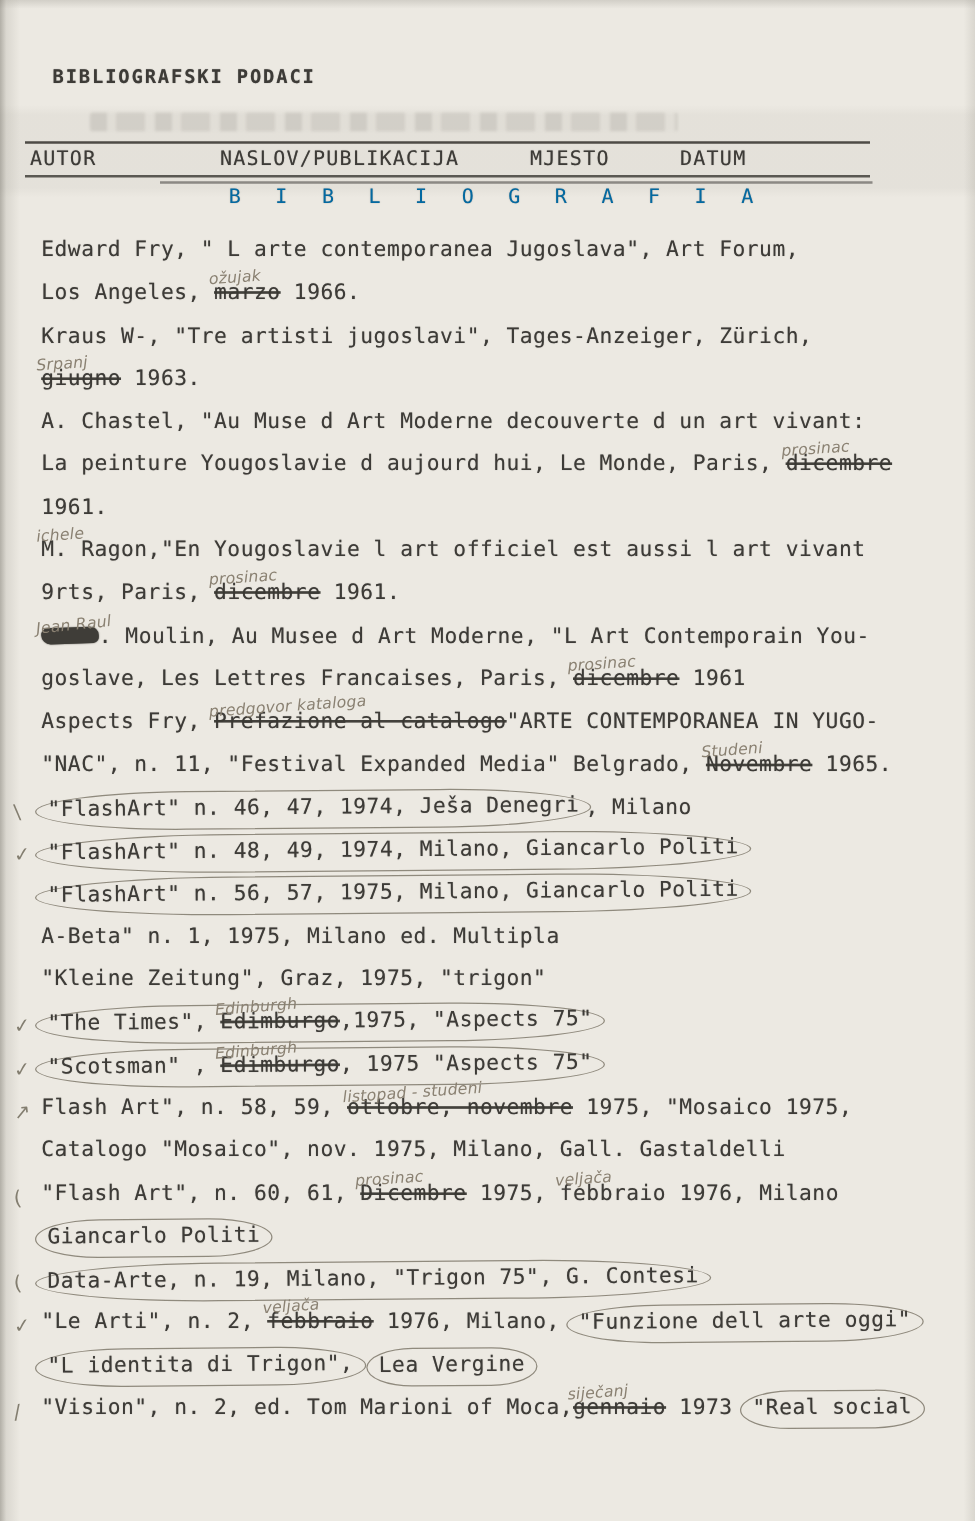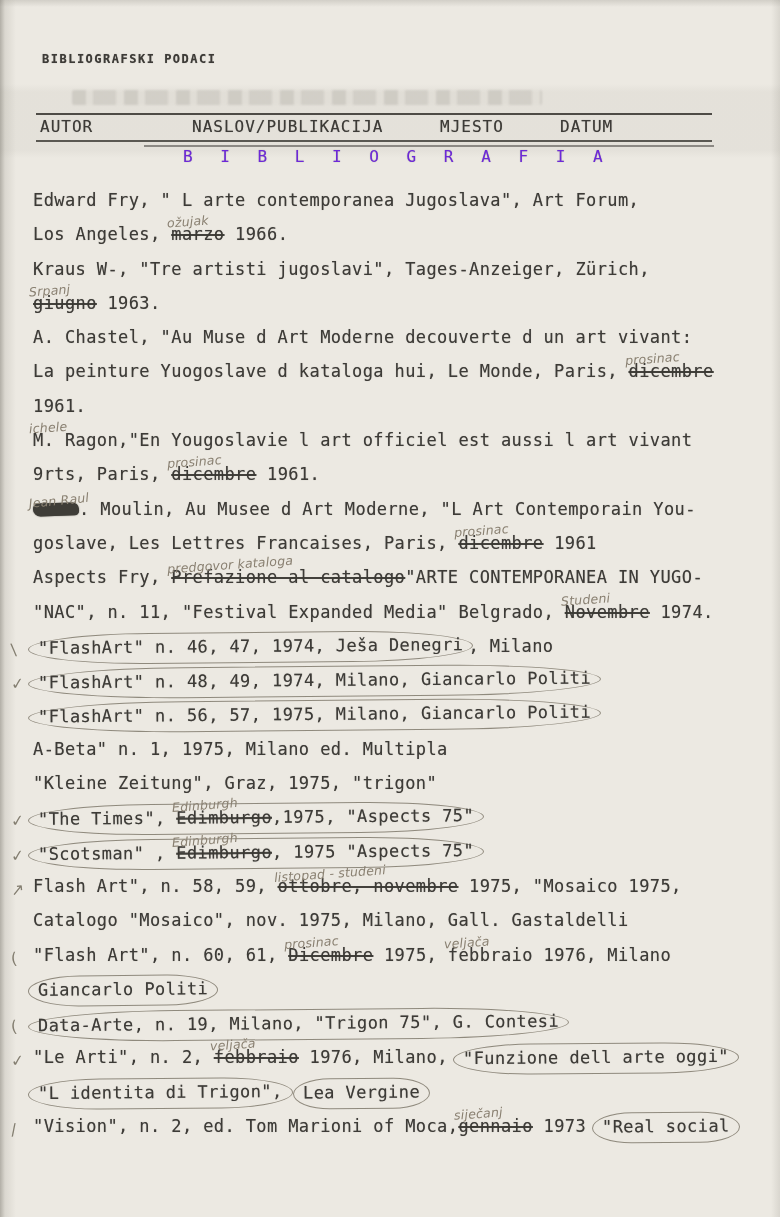--- a/index.html
+++ b/index.html
@@ -11,46 +11,46 @@
   .paper{
     position:absolute;inset:0;
     background:
       linear-gradient(90deg, rgba(130,127,118,0.55) 0px, rgba(185,182,173,0.35) 5px, rgba(0,0,0,0) 16px),
       linear-gradient(270deg, rgba(150,147,138,0.22) 0px, rgba(0,0,0,0) 9px),
       linear-gradient(180deg, rgba(150,147,138,0.30) 0px, rgba(0,0,0,0) 7px),
       linear-gradient(180deg, rgba(0,0,0,0) 84px, rgba(125,121,111,0.07) 92px, rgba(125,121,111,0.07) 150px, rgba(0,0,0,0) 158px),
       #ece9e2;
   }
   .page-title{
-    position:absolute;top:52px;left:42px;font-size:12px;font-weight:bold;
+    position:absolute;top:52px;left:42px;font-size:15px;font-weight:bold;
     letter-spacing:1.5px;text-shadow:0 0 0.8px rgba(61,59,55,0.6);
   }
   .ghost{
     position:absolute;top:90px;left:72px;width:470px;height:15px;border-radius:2px;
     background:repeating-linear-gradient(90deg,
       rgba(100,96,88,0.30) 0 14px, rgba(100,96,88,0.05) 14px 21px,
       rgba(100,96,88,0.26) 21px 44px, rgba(100,96,88,0.04) 44px 52px);
     filter:blur(1.3px);opacity:0.55;
   }
   .table-header{
-    position:absolute;top:113px;left:36px;width:676px;height:25px;
+    position:absolute;top:113px;left:20px;width:676px;height:25px;
     border-top:2.5px solid rgba(52,50,45,0.85);
     border-bottom:2.5px solid rgba(52,50,45,0.78);
     text-align:right;
   }
   .table-header::after{
     content:"";position:absolute;left:108px;right:-2px;bottom:-7px;height:2px;
     background:rgba(52,50,45,0.5);
   }
   .col{position:absolute;top:2px;font-size:16px;letter-spacing:1px;
     text-shadow:0 0 0.7px rgba(61,59,55,0.55);}
   .col-0{left:4px}.col-1{left:156px}.col-2{left:404px}.col-3{left:524px}
   .section-heading{
     position:absolute;top:147px;left:183px;font-size:16px;letter-spacing:9px;
-    color:#6d28d9;text-shadow:0 0 1px rgba(118,115,107,0.6);
+    color:#0369a1;text-shadow:0 0 1px rgba(118,115,107,0.6);
   }
   .bib{position:absolute;top:188px;left:0;width:780px;}
   .bib-line{
     position:relative;height:34.3px;padding-left:33px;white-space:nowrap;
     font-size:17px;line-height:25px;
   }
   .seg{text-shadow:0 0 0.7px rgba(61,59,55,0.5);letter-spacing:0.4px;}
   .seg.has-note{position:relative;}
   .seg.struck{text-decoration:line-through;text-decoration-thickness:1.9px;
     text-decoration-color:rgba(58,56,51,0.9);}
@@ -96,28 +96,28 @@
 </div>
 
 <div class="section-heading">B I B L I O G R A F I A</div>
 
 <div class="bib">
     <div class="bib-line"><span class="seg typed">Edward Fry, " L arte contemporanea Jugoslava", Art Forum,</span></div>
     <div class="bib-line"><span class="seg typed">Los Angeles, </span><span class="seg struck has-note">marzo<span class="note">ožujak</span></span><span class="seg typed"> 1966.</span></div>
     <div class="bib-line"><span class="seg typed">Kraus W-, "Tre artisti jugoslavi", Tages-Anzeiger, Zürich,</span></div>
     <div class="bib-line"><span class="seg struck has-note">giugno<span class="note">Srpanj</span></span><span class="seg typed"> 1963.</span></div>
     <div class="bib-line"><span class="seg typed">A. Chastel, "Au Muse d Art Moderne decouverte d un art vivant:</span></div>
-    <div class="bib-line"><span class="seg typed">La peinture Yuogoslave d kataloga hui, Le Monde, Paris, </span><span class="seg struck has-note">dicembre<span class="note">prosinac</span></span></div>
+    <div class="bib-line"><span class="seg typed">La peinture Yougoslavie d aujourd hui, Le Monde, Paris, </span><span class="seg struck has-note">dicembre<span class="note">prosinac</span></span></div>
     <div class="bib-line"><span class="seg typed">1961.</span></div>
     <div class="bib-line"><span class="seg typed has-note">M.<span class="note">ichele</span></span><span class="seg typed"> Ragon,"En Yougoslavie l art officiel est aussi l art vivant</span></div>
     <div class="bib-line"><span class="seg typed">9rts, Paris, </span><span class="seg struck has-note">dicembre<span class="note">prosinac</span></span><span class="seg typed"> 1961.</span></div>
     <div class="bib-line"><span class="seg scribble has-note"><span class="note">Jean Raul</span></span><span class="seg typed">. Moulin, Au Musee d Art Moderne, "L Art Contemporain You-</span></div>
     <div class="bib-line"><span class="seg typed">goslave, Les Lettres Francaises, Paris, </span><span class="seg struck has-note">dicembre<span class="note">prosinac</span></span><span class="seg typed"> 1961</span></div>
     <div class="bib-line"><span class="seg typed">Aspects Fry, </span><span class="seg struck has-note">Prefazione al catalogo<span class="note">predgovor kataloga</span></span><span class="seg typed">"ARTE CONTEMPORANEA IN YUGO-</span></div>
-    <div class="bib-line"><span class="seg typed">"NAC", n. 11, "Festival Expanded Media" Belgrado, </span><span class="seg struck has-note">Novembre<span class="note">Studeni</span></span><span class="seg typed"> 1974.</span></div>
+    <div class="bib-line"><span class="seg typed">"NAC", n. 11, "Festival Expanded Media" Belgrado, </span><span class="seg struck has-note">Novembre<span class="note">Studeni</span></span><span class="seg typed"> 1965.</span></div>
     <div class="bib-line"><span class="margin-mark">\</span><span class="pencil-circle"><span class="seg typed">"FlashArt" n. 46, 47, 1974, Ješa Denegri</span></span><span class="seg typed">, Milano</span></div>
     <div class="bib-line"><span class="margin-mark">✓</span><span class="pencil-circle"><span class="seg typed">"FlashArt" n. 48, 49, 1974, Milano, Giancarlo Politi</span></span></div>
     <div class="bib-line"><span class="pencil-circle"><span class="seg typed">"FlashArt" n. 56, 57, 1975, Milano, Giancarlo Politi</span></span></div>
     <div class="bib-line"><span class="seg typed">A-Beta" n. 1, 1975, Milano ed. Multipla</span></div>
     <div class="bib-line"><span class="seg typed">"Kleine Zeitung", Graz, 1975, "trigon"</span></div>
     <div class="bib-line"><span class="margin-mark">✓</span><span class="pencil-circle"><span class="seg typed">"The Times", </span><span class="seg struck has-note">Edimburgo<span class="note">Edinburgh</span></span><span class="seg typed">,1975, "Aspects 75"</span></span></div>
     <div class="bib-line"><span class="margin-mark">✓</span><span class="pencil-circle"><span class="seg typed">"Scotsman" , </span><span class="seg struck has-note">Edimburgo<span class="note">Edinburgh</span></span><span class="seg typed">, 1975 "Aspects 75"</span></span></div>
     <div class="bib-line"><span class="margin-mark">↗</span><span class="seg typed">Flash Art", n. 58, 59, </span><span class="seg struck has-note">ottobre, novembre<span class="note">listopad - studeni</span></span><span class="seg typed"> 1975, "Mosaico 1975,</span></div>
     <div class="bib-line"><span class="seg typed">Catalogo "Mosaico", nov. 1975, Milano, Gall. Gastaldelli</span></div>
     <div class="bib-line"><span class="margin-mark">(</span><span class="seg typed">"Flash Art", n. 60, 61, </span><span class="seg struck has-note">Dicembre<span class="note">prosinac</span></span><span class="seg typed"> 1975, </span><span class="seg typed has-note">febbraio<span class="note">veljača</span></span><span class="seg typed"> 1976, Milano</span></div>

